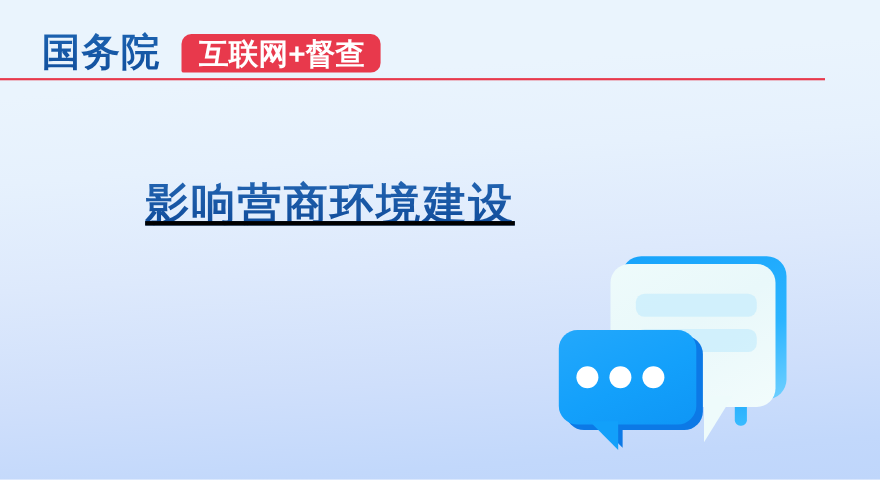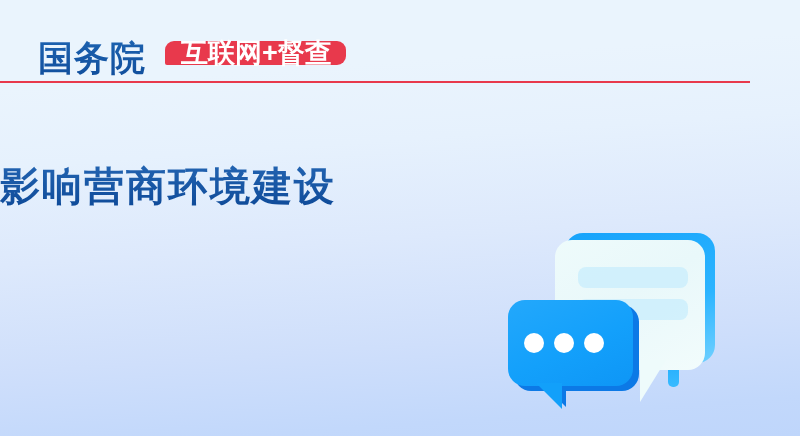--- a/index.html
+++ b/index.html
@@ -25,21 +25,21 @@
         #cfdffb 76%,
         #c2d8fb 92%,
         #bfd6fb 100%);
     overflow: hidden;
   }
 
   
   #header {
     position: absolute;
     left: 0;
-    top: 12px;
+    top: 2px;
     width: 800px;
     height: 78px;
   }
 
   #org-name {
     position: absolute;
     left: 38px;
     top: 27px;
     font-size: 35px;
     font-weight: bold;
@@ -50,21 +50,21 @@
     -webkit-background-clip: text;
     background-clip: text;
     -webkit-text-fill-color: transparent;
     white-space: nowrap;
   }
 
   #program-badge {
     position: absolute;
     left: 165px;
     top: 29px;
-    height: 24px;
+    height: 35px;
     padding: 0 14px 0 16px;
     box-sizing: border-box;
     display: flex;
     align-items: center;
     background: #e8394c;
     border-radius: 9px 9px 9px 2px;
     color: #ffffff;
     font-size: 27px;
     font-weight: bold;
     letter-spacing: 0px;
@@ -79,20 +79,22 @@
     height: 2px;
     background: #e8394c;
   }
 
   
   #title-block {
     position: absolute;
     left: 0;
     top: 160px;
     width: 600px;
+    text-align: center;
+    text-decoration: underline;
   }
   .title-line {
     font-size: 40px;
     font-weight: bold;
     letter-spacing: 2px;
     line-height: 53px;
     color: #175ba9;
     background: linear-gradient(180deg, #2466b3 0%, #0c4796 100%);
     -webkit-background-clip: text;
     background-clip: text;

